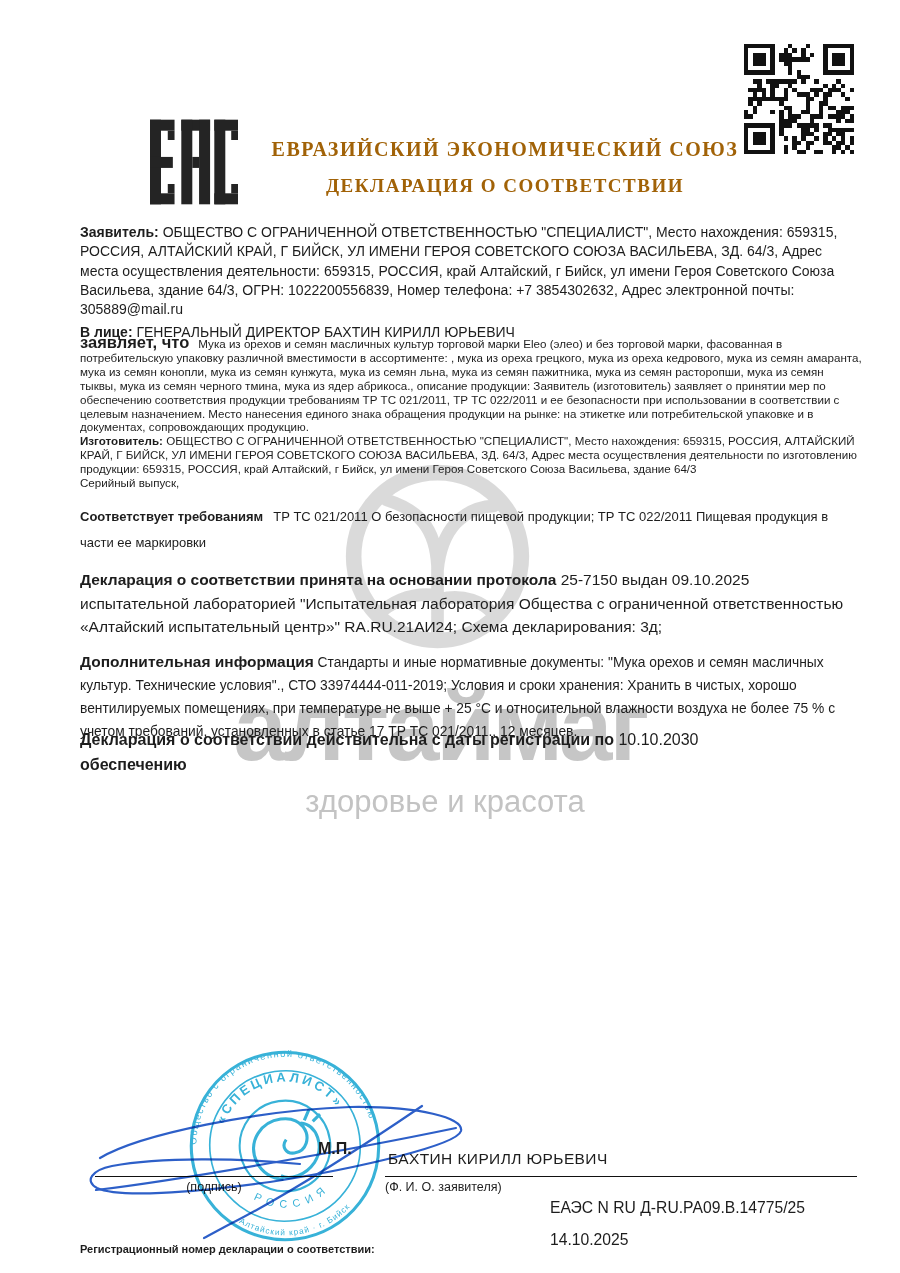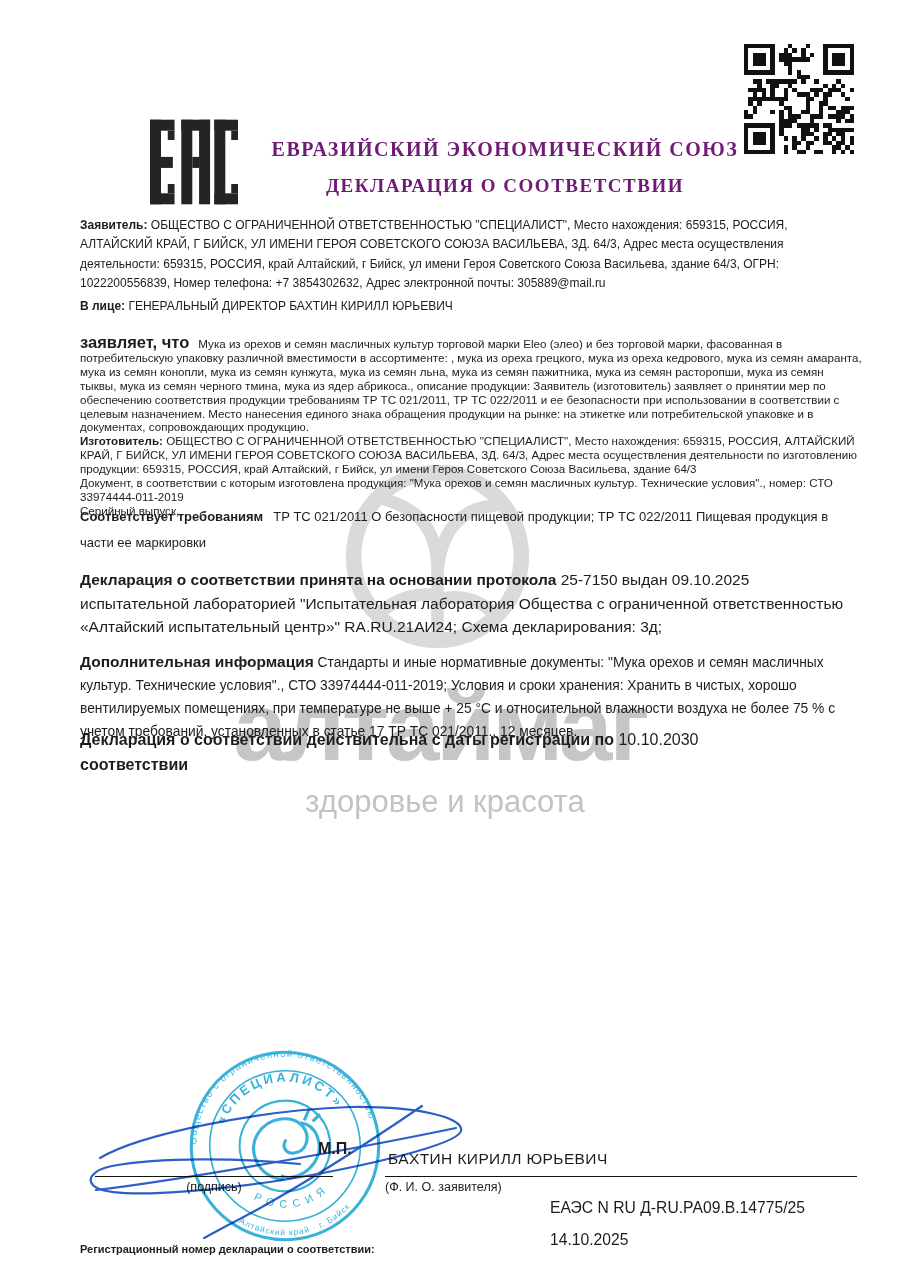--- a/index.html
+++ b/index.html
@@ -11,27 +11,27 @@
   html,body{margin:0;padding:0;background:#ffffff;}
   .page{
     position:relative;width:900px;height:1273px;margin:0 auto;
     background:#fff;overflow:hidden;
     font-family:"Liberation Sans","DejaVu Sans",sans-serif;
     color:var(--ink);
   }
   .abs{position:absolute;}
   
   .titles{left:110px;top:138px;width:790px;text-align:center;
-    font-family:"Liberation Serif","DejaVu Serif",serif;font-weight:bold;color:#701a75;}
+    font-family:"Liberation Serif","DejaVu Serif",serif;font-weight:bold;color:#a16207;}
   .t1{font-size:20px;letter-spacing:1.5px;}
   .t2{font-size:19px;letter-spacing:1.5px;margin-top:14px;}
   .eac-box{left:150px;top:110px;width:88px;height:104px;}
   .qr-box{left:740px;top:44px;width:118px;height:110px;}
   
-  .blockA{left:80px;top:216px;width:782px;font-size:12px;line-height:19.3px;}
+  .blockA{left:80px;top:223px;width:782px;font-size:14px;line-height:19.3px;}
   .blockA b{font-weight:bold;}
   .inperson{margin-top:4px;}
   .blockB{left:80px;top:334px;width:782px;font-size:11.6px;line-height:13.9px;}
   .declares-label{font-size:16.5px;font-weight:bold;line-height:1;padding-right:9px;}
   .blockC{left:80px;top:504px;width:782px;font-size:13px;line-height:25.5px;}
   .blockC b{padding-right:10px;}
   .blockD{left:80px;top:568px;width:782px;font-size:15.5px;line-height:23.5px;}
   .blockE{left:80px;top:650px;width:782px;font-size:13.8px;line-height:23px;}
   .blockE b{font-size:15.5px;}
   .blockF{left:80px;top:727px;width:782px;font-size:16px;line-height:25px;font-weight:bold;}
@@ -301,39 +301,38 @@
   </div>
 
   <div class="abs blockA">
     <div><b>Заявитель:</b> <span>ОБЩЕСТВО С ОГРАНИЧЕННОЙ ОТВЕТСТВЕННОСТЬЮ "СПЕЦИАЛИСТ", Место нахождения: 659315, РОССИЯ,  АЛТАЙСКИЙ КРАЙ, Г БИЙСК, УЛ ИМЕНИ ГЕРОЯ СОВЕТСКОГО СОЮЗА ВАСИЛЬЕВА, ЗД. 64/3, Адрес места осуществления деятельности: 659315, РОССИЯ, край Алтайский, г Бийск, ул имени Героя Советского Союза Васильева, здание 64/3, ОГРН: 1022200556839, Номер телефона: +7 3854302632, Адрес электронной почты: 305889@mail.ru</span></div>
     <div class="inperson"><b>В лице:</b> <span>ГЕНЕРАЛЬНЫЙ ДИРЕКТОР БАХТИН КИРИЛЛ ЮРЬЕВИЧ</span></div>
   </div>
 
   <div class="abs blockB">
     <div><span class="declares-label">заявляет, что</span><span>Мука из орехов и семян масличных культур торговой марки Eleo (элео) и без торговой марки,  фасованная в потребительскую упаковку различной вместимости в ассортименте: , мука из ореха грецкого, мука из ореха кедрового, мука из семян амаранта, мука из семян конопли, мука из семян кунжута, мука из семян льна, мука из семян пажитника, мука из семян расторопши, мука из семян тыквы, мука из семян черного тмина, мука из ядер абрикоса., описание продукции: Заявитель (изготовитель) заявляет о принятии мер по обеспечению соответствия продукции требованиям ТР ТС 021/2011, ТР ТС 022/2011 и ее безопасности при использовании в соответствии с целевым назначением. Место нанесения единого знака обращения продукции на рынке: на этикетке или потребительской упаковке и в документах, сопровождающих продукцию.</span></div>
     <div><b>Изготовитель:</b> <span>ОБЩЕСТВО С ОГРАНИЧЕННОЙ ОТВЕТСТВЕННОСТЬЮ "СПЕЦИАЛИСТ", Место нахождения: 659315, РОССИЯ,  АЛТАЙСКИЙ КРАЙ, Г БИЙСК, УЛ ИМЕНИ ГЕРОЯ СОВЕТСКОГО СОЮЗА ВАСИЛЬЕВА, ЗД. 64/3, Адрес места осуществления деятельности по изготовлению продукции: 659315, РОССИЯ, край Алтайский, г Бийск, ул имени Героя Советского Союза Васильева, здание 64/3</span></div>
-    <div>Документ, в соответствии с которым изготовлена продукция: "Мука орехов и семян масличных культур. Технические условия"., номер: СТО 33974444-011-2019</div>
     <div>Серийный выпуск,</div>
   </div>
 
   <div class="abs blockC">
     <b>Соответствует требованиям</b><span>ТР ТС 021/2011 О безопасности пищевой продукции; ТР ТС 022/2011 Пищевая продукция в части ее маркировки</span>
   </div>
 
   <div class="abs blockD">
     <b>Декларация о соответствии принята на основании протокола</b> <span>25-7150 выдан 09.10.2025 испытательной лабораторией "Испытательная лаборатория Общества с ограниченной ответственностью «Алтайский испытательный центр»" RA.RU.21АИ24; Схема декларирования: 3д;</span>
   </div>
 
   <div class="abs blockE">
     <b>Дополнительная информация</b> <span>Стандарты и иные нормативные документы: "Мука орехов и семян масличных культур. Технические условия"., СТО 33974444-011-2019; Условия и сроки хранения: Хранить в чистых, хорошо вентилируемых помещениях, при температуре не выше + 25 °С и относительной влажности воздуха не более 75 % с учетом требований, установленных в статье 17 ТР ТС 021/2011., 12 месяцев.</span>
   </div>
 
   <div class="abs blockF">
     <span>Декларация о соответствии действительна с даты регистрации по</span> <span class="norm">10.10.2030</span><br>
-    <span>соответствии</span>
+    <span>обеспечению</span>
   </div>
 
   <svg class="abs stamp-svg" viewBox="-100 -100 200 200" aria-hidden="true">
     <defs>
       <path id="arcRing" d="M -63,58 A 86,86 0 1 1 63,58"></path>
       <path id="arcBrand" d="M -52,36 A 63,63 0 1 1 52,36"></path>
       <path id="arcCountry" d="M -54,26 A 60,60 0 0 0 54,26"></path>
       <path id="arcRegion" d="M -76,42 A 87,87 0 0 0 76,42"></path>
     </defs>
     <g class="stamp-stroke">

